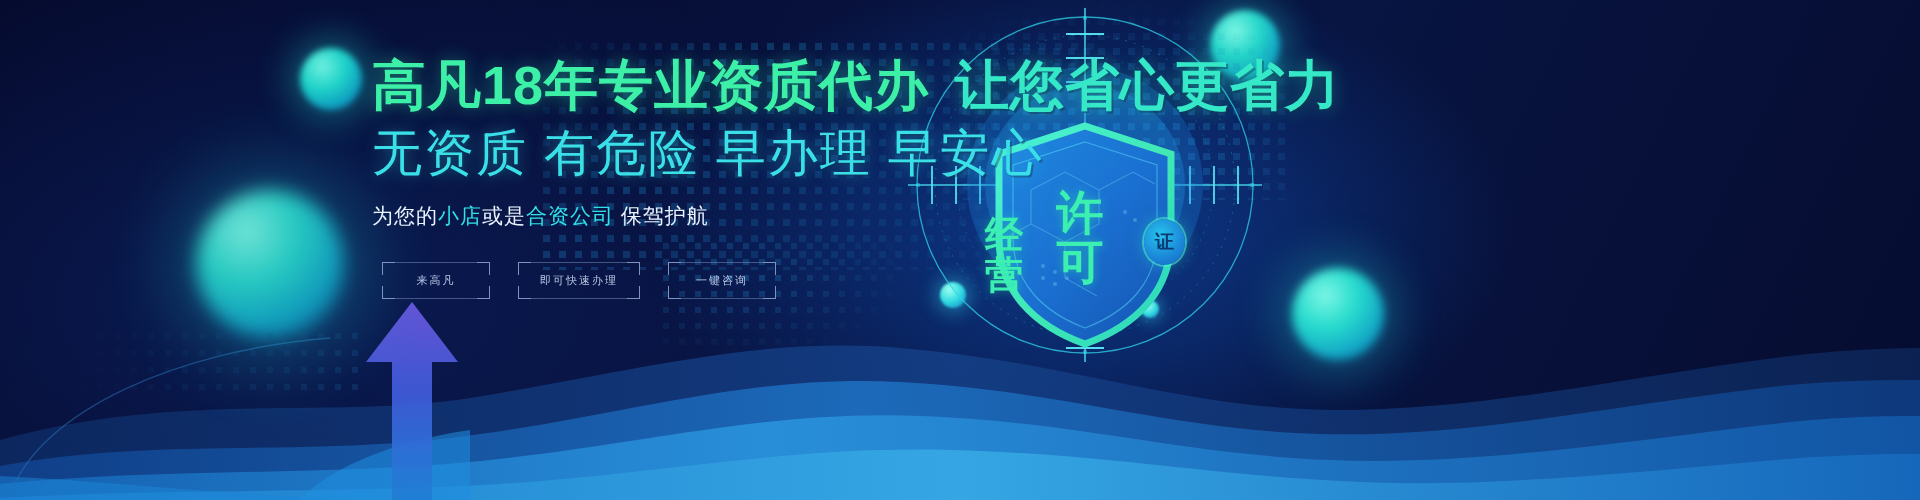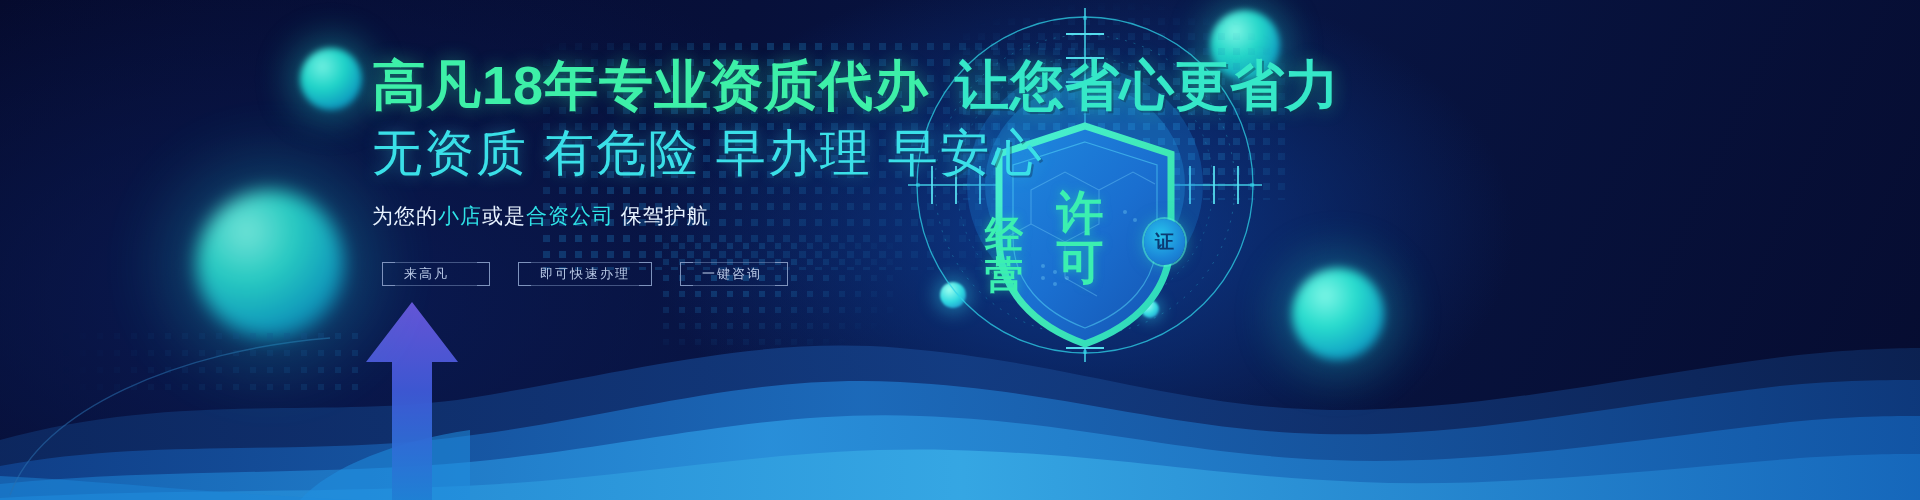--- a/index.html
+++ b/index.html
@@ -61,22 +61,22 @@
   .h1{position:absolute;left:372px;top:58px;font-size:54px;font-weight:bold;
      letter-spacing:1px;white-space:nowrap;line-height:1;
      color:#3df0a8;text-shadow:0 0 18px rgba(45,235,170,.45),2px 2px 0 rgba(10,40,70,.45);}
   .h1 .seg2{color:#35e8c8;margin-left:26px;}
   .h2{position:absolute;left:372px;top:128px;font-size:50px;font-weight:normal;
      letter-spacing:2px;white-space:nowrap;line-height:1;
      color:#3ae0e8;text-shadow:0 0 16px rgba(50,220,235,.45),2px 2px 0 rgba(10,40,70,.4);}
   .sub{position:absolute;left:372px;top:202px;font-size:21px;color:#e8f3ff;white-space:nowrap;letter-spacing:1px;}
   .sub em{font-style:normal;color:#2fe3e8;}
   .tags{position:absolute;left:382px;top:262px;display:flex;gap:28px;}
-  .tag{position:relative;padding:3px 22px;min-width:64px;text-align:left;
-     color:#b9c9e6;font-size:13px;letter-spacing:2px;white-space:nowrap;}
+  .tag{position:relative;padding:11px 22px;min-width:64px;text-align:center;
+     color:#b9c9e6;font-size:11px;letter-spacing:2px;white-space:nowrap;}
   .tag .c{position:absolute;width:12px;height:12px;border-color:#7e93bd;border-style:solid;border-width:0;}
   .tag .tl{left:0;top:0;border-left-width:1px;border-top-width:1px;}
   .tag .tr{right:0;top:0;border-right-width:1px;border-top-width:1px;}
   .tag .bl{left:0;bottom:0;border-left-width:1px;border-bottom-width:1px;}
   .tag .br{right:0;bottom:0;border-right-width:1px;border-bottom-width:1px;}
   .tag .edge-t{position:absolute;left:12px;right:12px;top:0;height:1px;background:rgba(126,147,189,.5);}
   .tag .edge-b{position:absolute;left:12px;right:12px;bottom:0;height:1px;background:rgba(126,147,189,.5);}
 </style>
 </head>
 <body>

